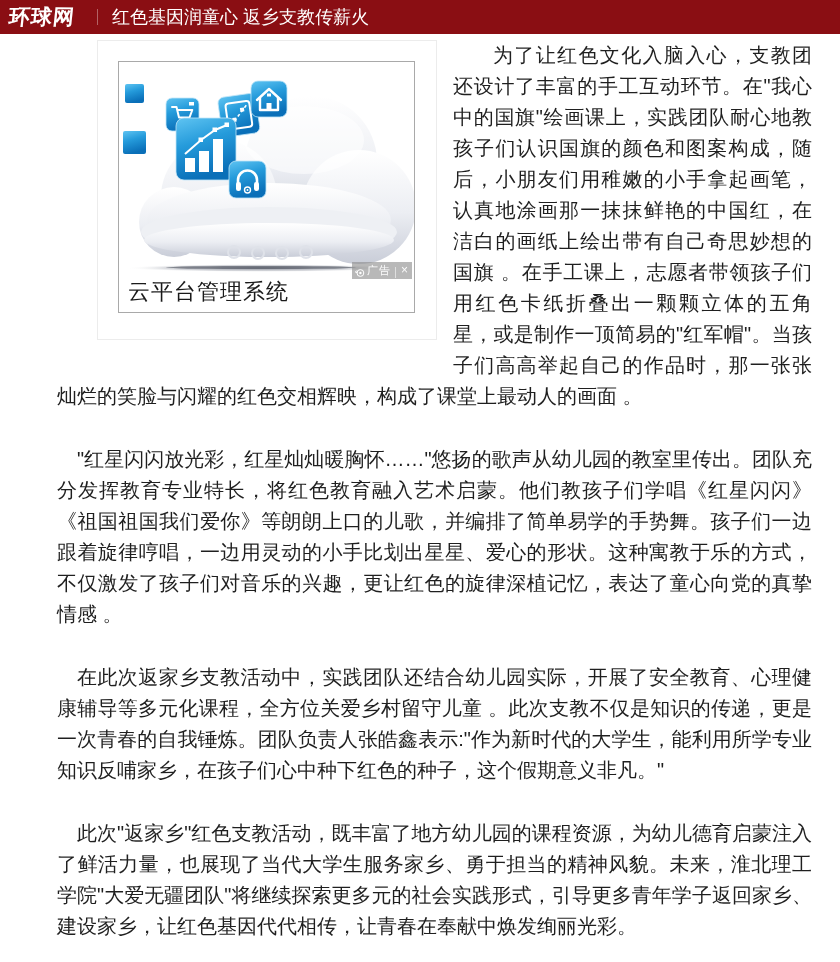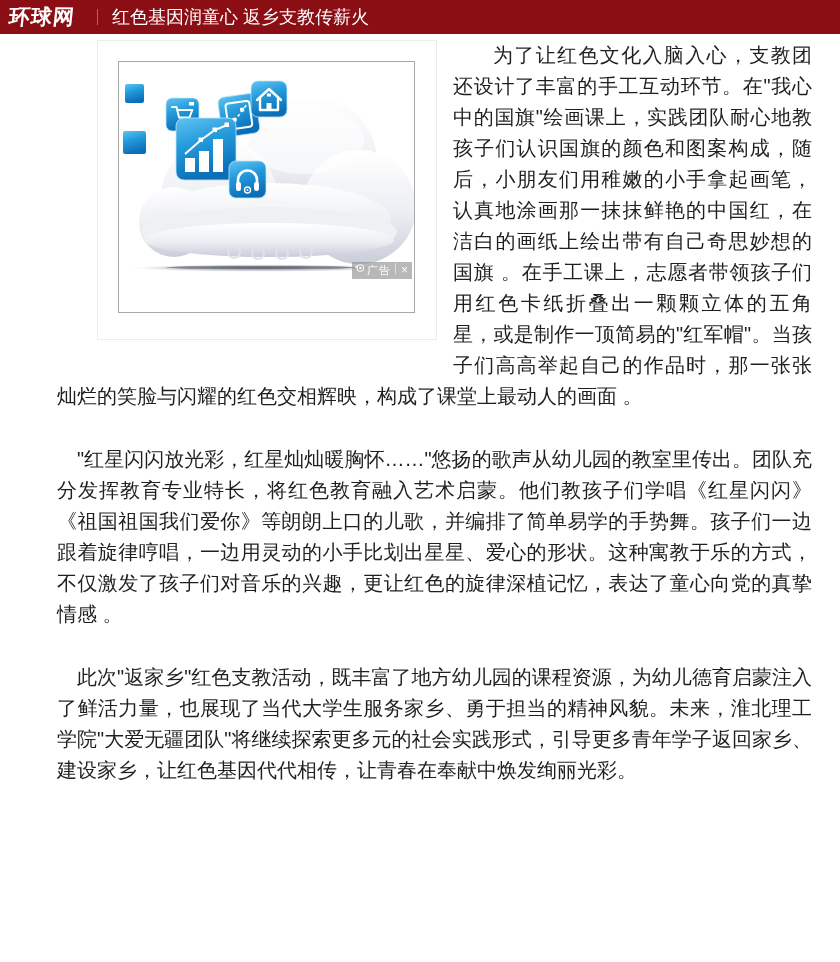--- a/index.html
+++ b/index.html
@@ -87,21 +87,21 @@
     color: #1a1a1a;
     letter-spacing: 1px;
     white-space: nowrap;
   }
   .ad-badge {
     position: absolute;
     right: 2px;
     top: 200px;
     height: 15px;
     display: flex;
-    align-items: flex-start;
+    align-items: flex-end;
     background: rgba(140,140,140,0.62);
     color: rgba(255,255,255,0.95);
     font-size: 11px;
     padding: 1px 3px;
     line-height: 15px;
     margin-left: 36px;
   }
   .ad-badge .badge-sep {
     width: 1px;
     height: 11px;
@@ -222,19 +222,21 @@
             <circle cx="5.4" cy="5" r="3.4" fill="none" stroke="#ffffff" stroke-width="1"></circle>
             <circle cx="5.4" cy="5" r="1.2" fill="#ffffff"></circle>
             <path d="M1.6 2.6 L0.4 4.2 L2.4 4.6" fill="none" stroke="#ffffff" stroke-width="1"></path>
           </svg>
         </span>
         <span class="badge-label">广告</span>
         <span class="badge-sep"></span>
         <span class="ad-close">×</span>
       </div>
 
+      <div class="ad-caption">云平台管理系统</div>
     </div>
   </div>
 
   <p class="indent-2">为了让红色文化入脑入心，支教团还设计了丰富的手工互动环节。在"我心中的国旗"绘画课上，实践团队耐心地教孩子们认识国旗的颜色和图案构成，随后，小朋友们用稚嫩的小手拿起画笔，认真地涂画那一抹抹鲜艳的中国红，在洁白的画纸上绘出带有自己奇思妙想的国旗 。在手工课上，志愿者带领孩子们用红色卡纸折叠出一颗颗立体的五角星，或是制作一顶简易的"红军帽"。当孩子们高高举起自己的作品时，那一张张灿烂的笑脸与闪耀的红色交相辉映，构成了课堂上最动人的画面 。</p>
   <p class="indent-1">"红星闪闪放光彩，红星灿灿暖胸怀……"悠扬的歌声从幼儿园的教室里传出。团队充分发挥教育专业特长，将红色教育融入艺术启蒙。他们教孩子们学唱《红星闪闪》《祖国祖国我们爱你》等朗朗上口的儿歌，并编排了简单易学的手势舞。孩子们一边跟着旋律哼唱，一边用灵动的小手比划出星星、爱心的形状。这种寓教于乐的方式，不仅激发了孩子们对音乐的兴趣，更让红色的旋律深植记忆，表达了童心向党的真挚情感 。</p>
+  <p class="indent-1">在此次返家乡支教活动中，实践团队还结合幼儿园实际，开展了安全教育、心理健康辅导等多元化课程，全方位关爱乡村留守儿童 。此次支教不仅是知识的传递，更是一次青春的自我锤炼。团队负责人张皓鑫表示:"作为新时代的大学生，能利用所学专业知识反哺家乡，在孩子们心中种下红色的种子，这个假期意义非凡。"</p>
   <p class="indent-1">此次"返家乡"红色支教活动，既丰富了地方幼儿园的课程资源，为幼儿德育启蒙注入了鲜活力量，也展现了当代大学生服务家乡、勇于担当的精神风貌。未来，淮北理工学院"大爱无疆团队"将继续探索更多元的社会实践形式，引导更多青年学子返回家乡、建设家乡，让红色基因代代相传，让青春在奉献中焕发绚丽光彩。</p>
 </div>
 
 </body></html>

